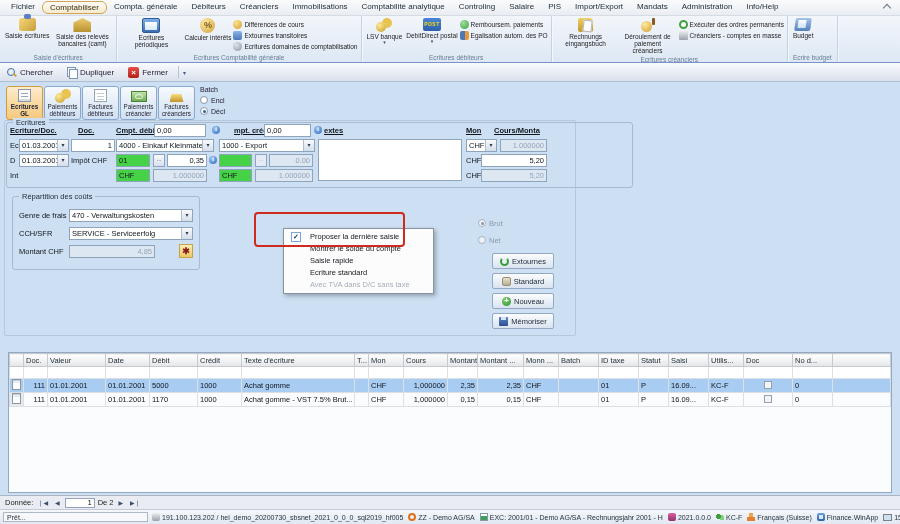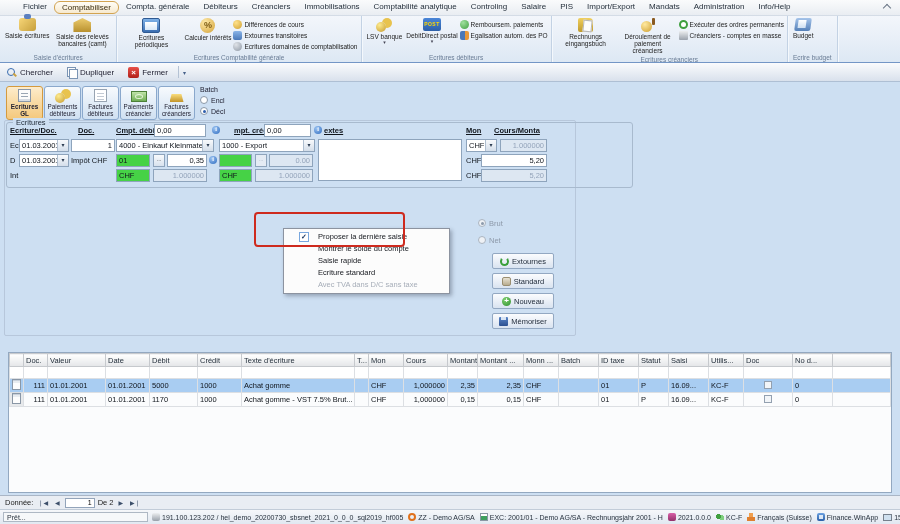--- a/index.html
+++ b/index.html
@@ -2,21 +2,21 @@
 <html><head>
 <meta charset="utf-8">
 <style>
   html,body{margin:0;padding:0}
   body{width:900px;height:524px;position:relative;overflow:hidden;
        background:#cddff2;font-family:"Liberation Sans",sans-serif;color:#1a1d22;
        -webkit-font-smoothing:antialiased}
   
   #menubar{position:absolute;left:0;top:0;width:900px;height:16px;
     background:linear-gradient(#fafbfc,#e9edf2);border-bottom:1px solid #d4dce6;
-    display:flex;align-items:center;padding-left:16px;box-sizing:border-box}
+    display:flex;align-items:center;padding-left:4px;box-sizing:border-box}
   .mtab{font-size:8px;padding:1px 7px;color:#25303c;white-space:nowrap}
   .mtab.sel{background:linear-gradient(#fffdf6,#f7ead0);border:1px solid #d2a452;
     border-radius:6px;color:#3a2d10}
   #menu-caret{position:absolute;right:10px;top:5px;width:5px;height:5px;
     border-left:1px solid #6a7686;border-top:1px solid #6a7686;transform:rotate(45deg)}
   
   #ribbon{position:absolute;left:0;top:16px;width:900px;height:46px;
     background:linear-gradient(#f3f6fb,#dde8f4);display:flex;box-sizing:border-box}
   .rgroup{display:flex;flex-direction:column;border-right:1px solid #c3d2e4;
     box-shadow:1px 0 0 #f4f8fc;padding:1px 3px 0 3px}
@@ -128,21 +128,21 @@
   .browse{position:absolute;height:13px;width:12px;box-sizing:border-box;border:1px solid #8ea4bc;
     background:linear-gradient(#f8fafc,#d8e2ee);font-size:6px;text-align:center;line-height:9px;color:#333}
   .browse.dis{color:#a0acbc;background:#e4ebf4}
   .info-icon{position:absolute;width:8px;height:8px;border-radius:50%;background:radial-gradient(circle at 35% 30%,#9cc4f2,#2f6cc0)}
   .info-icon::after{content:"i";position:absolute;left:0;right:0;top:-1px;font:bold 6px/9px "Liberation Serif",serif;color:#fff;text-align:center}
   textarea.fld{resize:none}
   .split-btn{position:absolute;width:14px;height:14px;box-sizing:border-box;border:1px solid #c6a24a;
     background:linear-gradient(#fdeeb4,#ecc560);text-align:center;font:bold 9px/13px "Liberation Sans",sans-serif;color:#8a1f1f}
   
   #ctxmenu{position:absolute;left:283px;top:146px;width:141px;background:#fcfcfc;border:1px solid #8c93a0;
-    box-shadow:2px 2px 4px rgba(40,50,70,.35);padding:2px 12px;z-index:6}
+    box-shadow:2px 2px 4px rgba(40,50,70,.35);padding:2px 4px;z-index:6}
   .mi{height:12px;line-height:12px;font-size:7.5px;padding-left:22px;position:relative;color:#15181e;white-space:nowrap}
   .mi.dis{color:#a6adb8}
   .chkbx{position:absolute;left:3px;top:1px;width:10px;height:10px;box-sizing:border-box;border:1px solid #79a7de;
     background:#fff;font:bold 7px/8px "Liberation Sans",sans-serif;text-align:center;color:#1c3a66}
   #annotation{position:absolute;left:254px;top:130px;width:147px;height:31px;border:2px solid #ce2a1e;
     border-radius:4px;z-index:7;pointer-events:none}
   
   #options{position:absolute;left:478px;top:134px;font-size:7.5px;color:#8d99a9}
   .actbtn{position:absolute;left:492px;width:62px;height:16px;box-sizing:border-box;border:1px solid #93a8c2;
     border-radius:2px;background:linear-gradient(#fbfcfe,#d9e3f0);display:flex;align-items:center;
@@ -393,20 +393,30 @@
 
     <span class="lab" style="left:3px;top:48px">Int</span>
     <div class="fld green" style="left:109px;top:46px;width:34px">CHF</div>
     <div class="fld dis num" style="left:146px;top:46px;width:54px">1.000000</div>
     <div class="fld green" style="left:212px;top:46px;width:33px">CHF</div>
     <div class="fld dis num" style="left:248px;top:46px;width:58px">1.000000</div>
     <span class="lab" style="left:459px;top:48px">CHF</span>
     <div class="fld dis num" style="left:474px;top:46px;width:66px">5,20</div>
   </div>
 
+  <div class="gbox" style="left:12px;top:114px;width:188px;height:74px">
+    <span class="glab">Répartition des coûts</span>
+    <span class="lab" style="left:6px;top:14px">Genre de frais</span>
+    <span class="combo" style="left:56px;top:12px;width:124px">470 - Verwaltungskosten</span>
+    <span class="lab" style="left:6px;top:32px">CCH/SFR</span>
+    <span class="combo" style="left:56px;top:30px;width:124px">SERVICE - Serviceerfolg</span>
+    <span class="lab" style="left:6px;top:50px">Montant CHF</span>
+    <div class="fld dis num" style="left:56px;top:48px;width:86px">4,85</div>
+    <span class="split-btn" style="left:166px;top:47px">✱</span>
+  </div>
 
   <div id="ctxmenu">
       <div class="mi">
      <span class="chkbx">✓</span>Proposer la dernière saisie</div>
       <div class="mi">
      Montrer le solde du compte</div>
       <div class="mi">
      Saisie rapide</div>
       <div class="mi">
      Ecriture standard</div>

